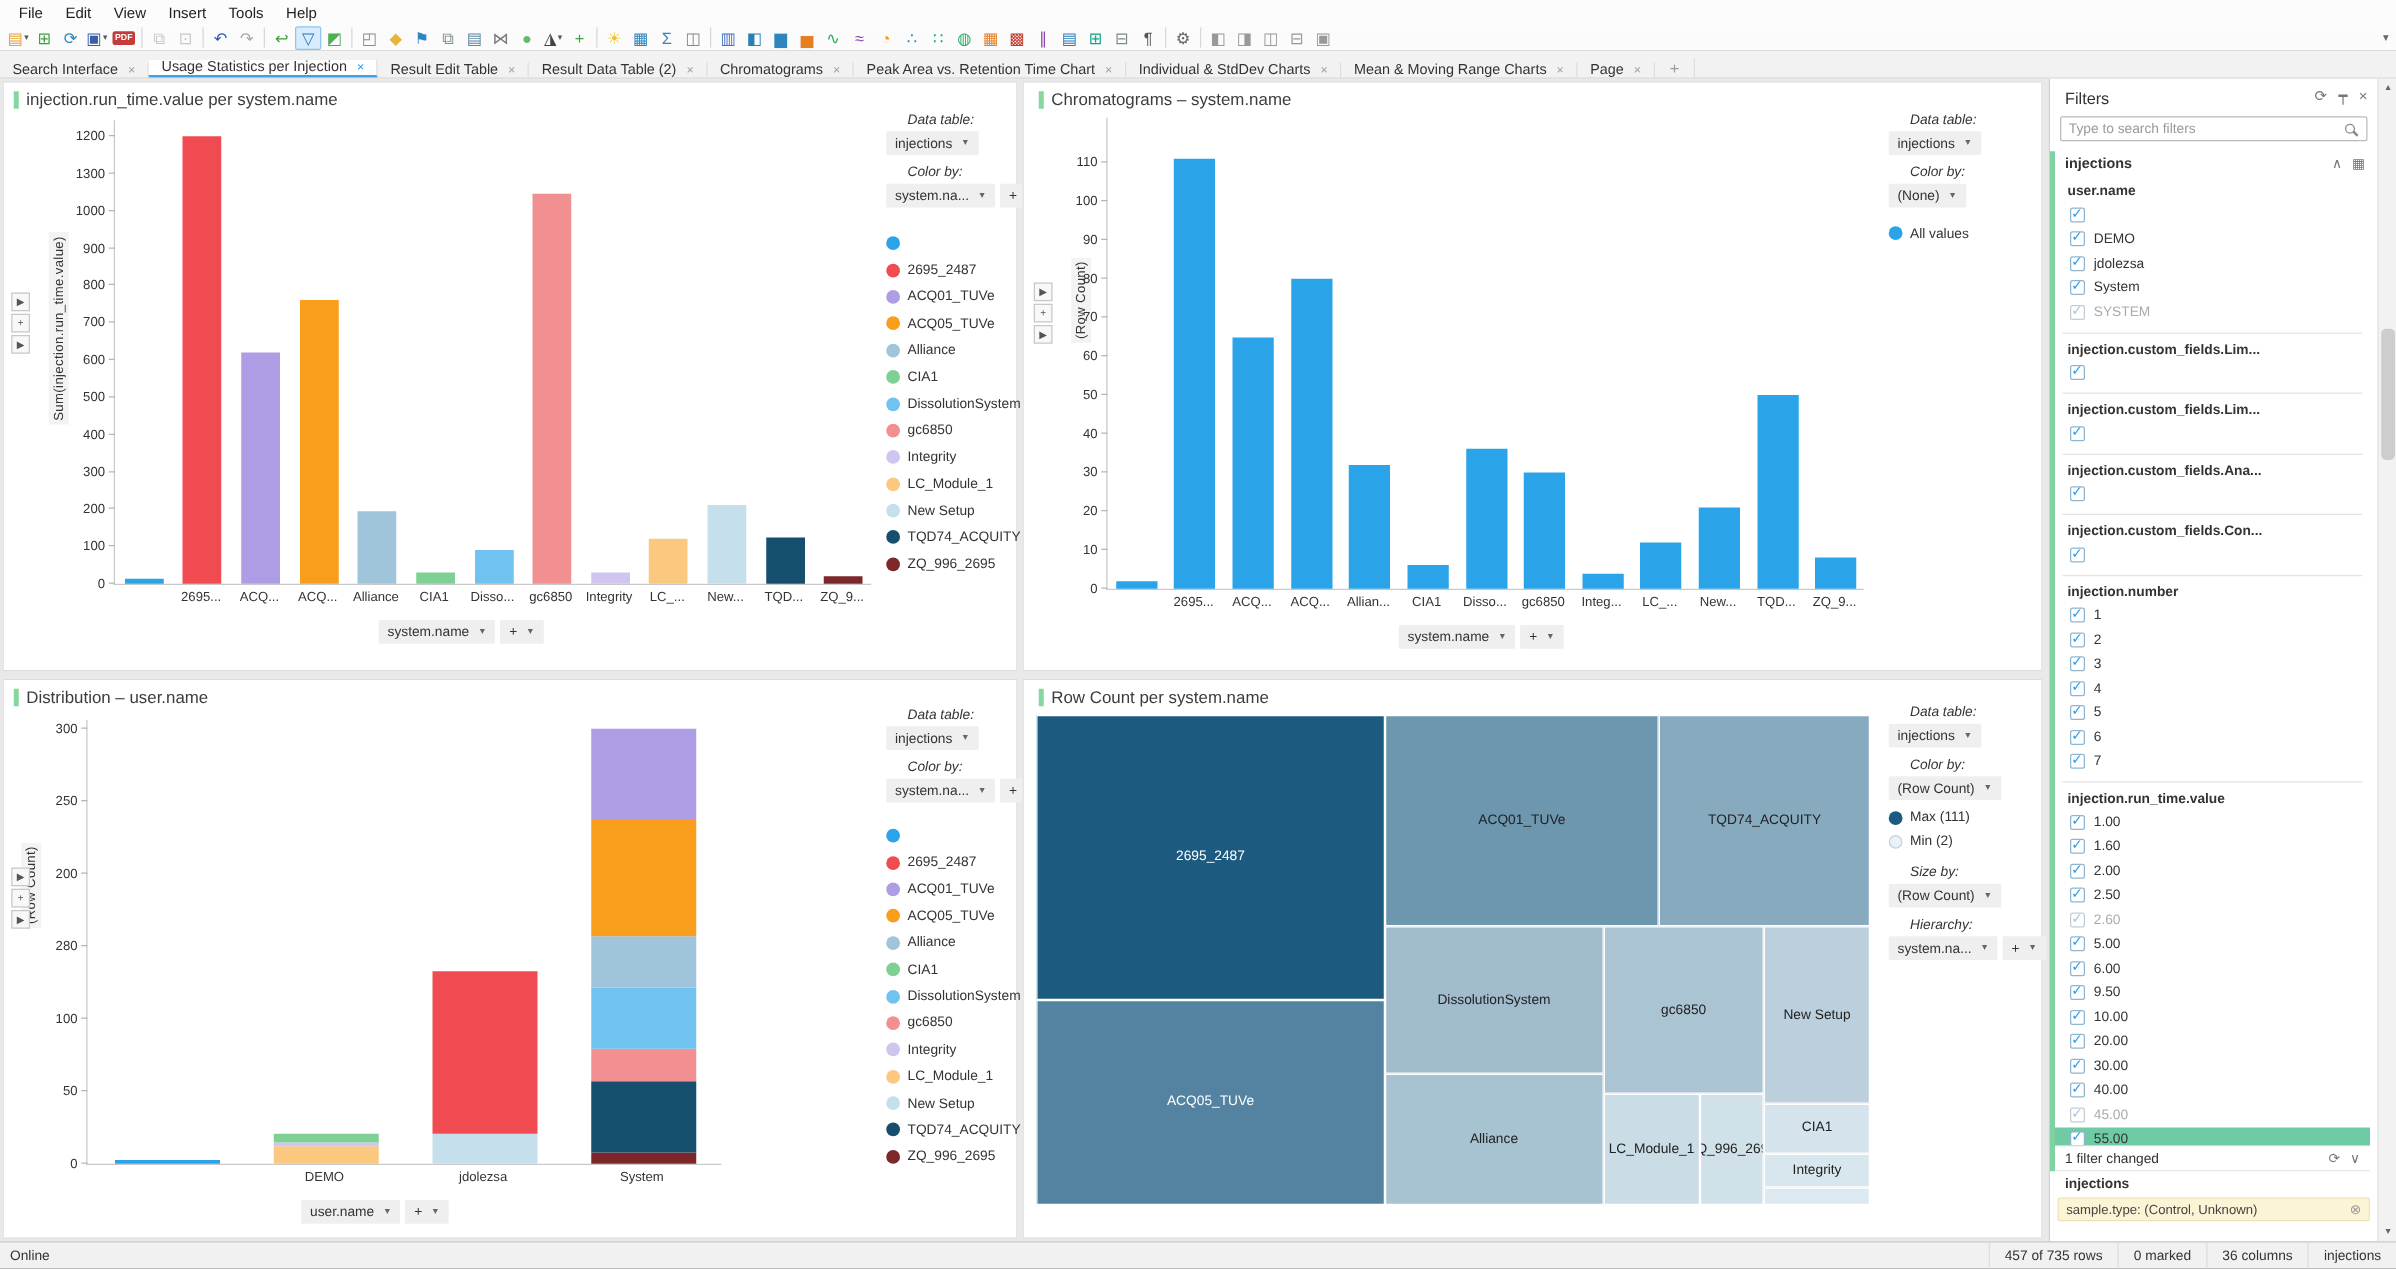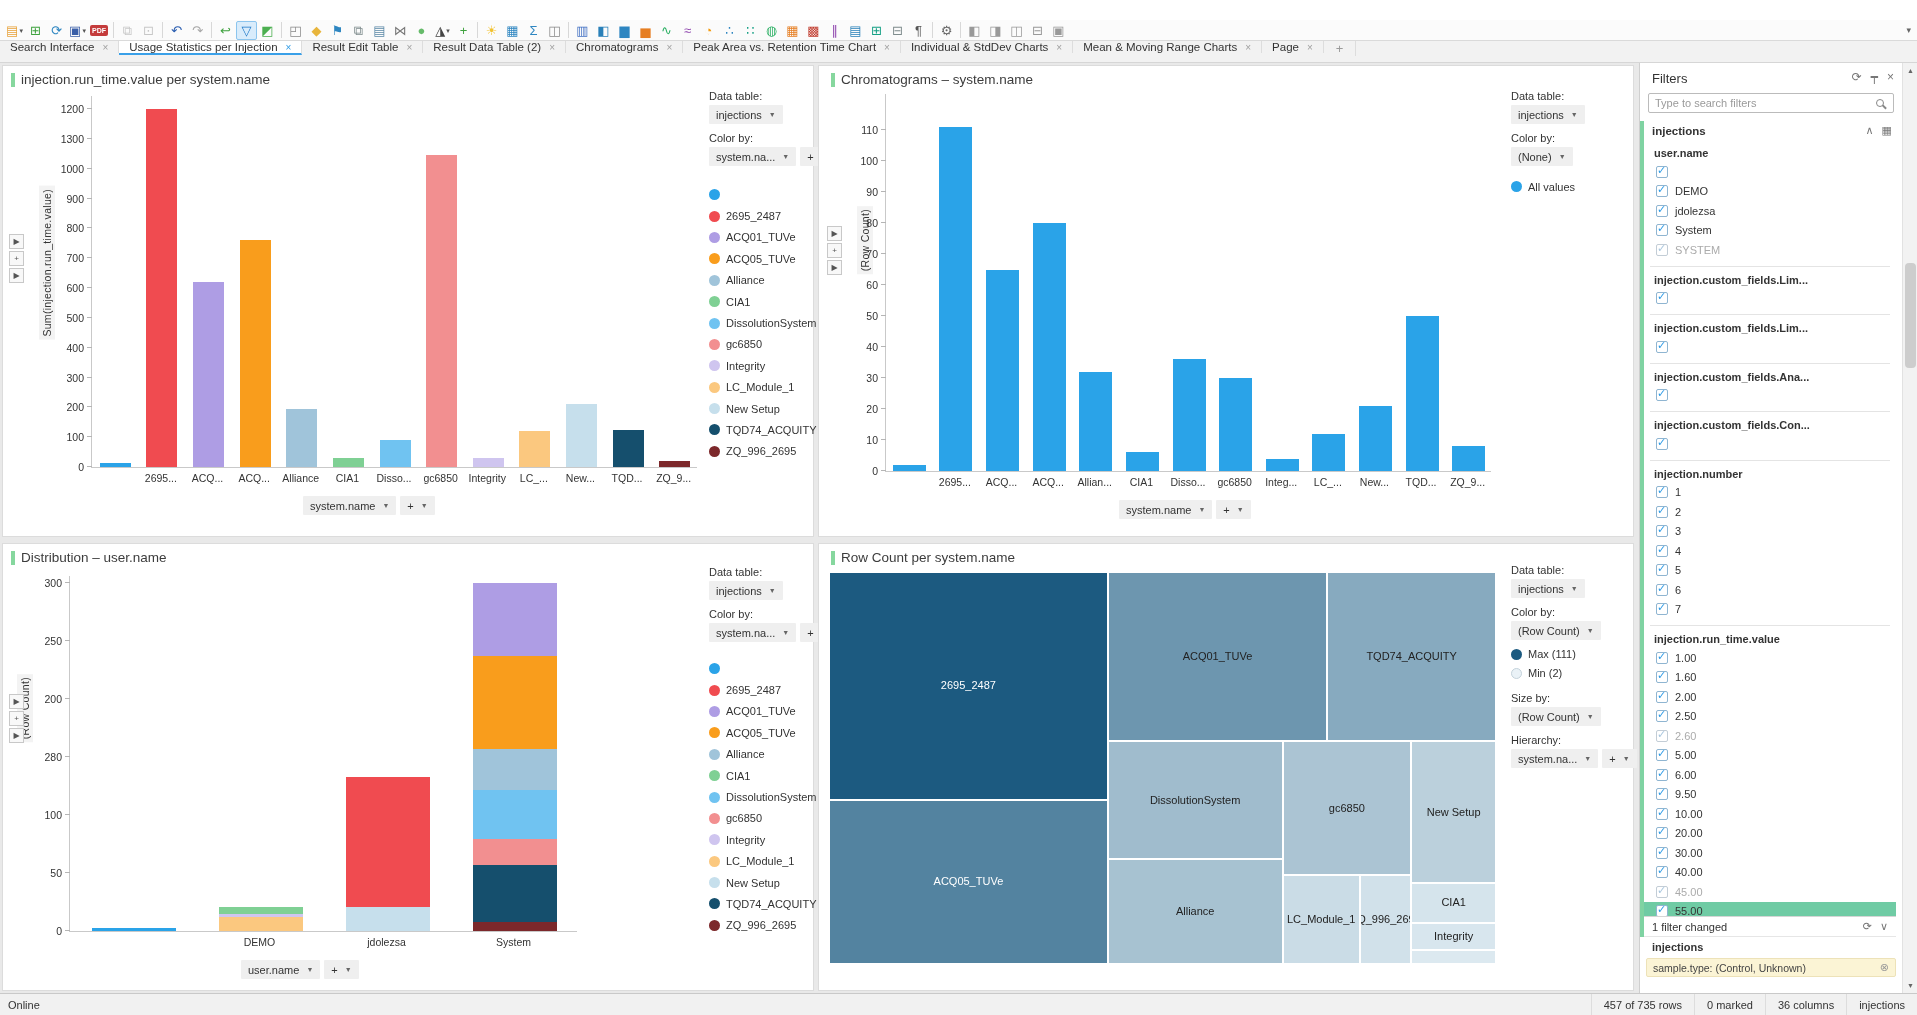--- a/index.html
+++ b/index.html
@@ -12,21 +12,21 @@
   .toolbar{position:absolute;left:0;top:20px;width:100%;height:21px;background:#FBFBFB;border-bottom:1px solid #DADADA;display:flex;align-items:center;padding-left:4px;}
   .tgroup{display:flex;align-items:center;}
   .tsep{width:1px;height:16px;background:#D8D8D8;margin:0 3px;}
   .tbtn{min-width:21px;height:19px;display:flex;align-items:center;justify-content:center;border:1px solid transparent;border-radius:2px;font-size:13px;line-height:1;cursor:default;padding:0 1px;}
   .tbtn.active{background:#D9ECFB;border-color:#8CC5EE;}
   .tbtn.disabled{opacity:.55;}
   .tbtn .arr{font-size:7px;color:#555;margin-left:1px;}
   .tbtn .pdf{background:#C43B3B;color:#fff;font-size:7px;font-weight:bold;padding:2px 2px;border-radius:2px;}
   .toolbar-overflow{margin-left:auto;margin-right:6px;color:#666;font-size:9px;}
   
-  .tabbar{position:absolute;left:0;top:41px;width:100%;height:22px;background:#F2F2F2;border-bottom:1px solid #D6D6D6;display:flex;align-items:flex-start;}
+  .tabbar{position:absolute;left:0;top:41px;width:100%;height:22px;background:#F2F2F2;border-bottom:1px solid #D6D6D6;display:flex;align-items:flex-end;}
   .tab{display:flex;align-items:center;padding:0 10px;font-size:11.5px;color:#333;border-right:1px solid #DDDDDD;position:relative;cursor:default;}
   .tab .x{margin-left:8px;color:#A0A0A0;font-size:10px;}
   .tab.active{background:#fff;border-bottom:2px solid #3AA0E8;}
   .tab.active .x{color:#2E9BE6;}
   .tab.newtab{color:#9a9a9a;font-size:13px;padding:0 12px;}
   
   .content{position:absolute;left:0;top:63px;width:1917px;height:930px;background:#E9E9E9;}
   .panel{position:absolute;background:#fff;border:1px solid #DCDCDC;}
   .p1{left:2px;top:2px;width:812px;height:472px;}
   .p2{left:818px;top:2px;width:816px;height:472px;}
@@ -62,21 +62,21 @@
   .p2 .xdd{left:300px;top:434px;}
   .p3 .xdd{left:238px;top:416px;}
   .dd{display:inline-flex;align-items:center;background:#EFEFEF;height:19px;padding:0 7px;font-size:11px;color:#333;border-radius:1px;}
   .dd .car{margin-left:7px;font-size:7px;color:#666;}
   
   .legcol{position:absolute;font-size:11px;}
   .p1 .legcol{left:704px;top:0;width:104px;height:100%;}
   .p2 .legcol{left:690px;top:0;width:122px;height:100%;}
   .p3 .legcol{left:704px;top:0;width:104px;height:100%;}
   .p4 .legcol{left:690px;top:0;width:122px;height:100%;}
-  .ctl-label{position:absolute;left:2px;color:#333;}
+  .ctl-label{position:absolute;left:19px;color:#333;font-style:italic;}
   .ctl-dd{position:absolute;left:2px;display:flex;gap:4px;}
   .legend{position:absolute;left:2px;}
   .leg-item{display:flex;align-items:center;height:21.4px;}
   .leg-dot{width:11px;height:11px;border-radius:50%;margin-right:6px;flex:none;}
   .leg-txt{white-space:nowrap;font-size:11px;color:#333;}
   .p4 .crow{position:absolute;left:2px;display:flex;align-items:center;}
   
   .treemap{position:absolute;left:10px;top:28px;width:667px;height:392px;}
   .tcell{position:absolute;border:1px solid #FFFFFF;display:flex;align-items:center;justify-content:center;font-size:11px;text-align:center;overflow:hidden;line-height:1.2;}
   
@@ -117,20 +117,28 @@
   .statusbar{position:absolute;left:0;top:993px;width:1917px;height:22px;background:#F1F1F1;border-top:1px solid #C9C9C9;display:flex;align-items:center;font-size:11px;color:#333;}
   .statusbar .online{margin-left:8px;}
   .statusbar .right{margin-left:auto;display:flex;align-items:center;height:100%;}
   .statusbar .sitem{padding:0 12px;height:100%;display:flex;align-items:center;border-left:1px solid #DDDDDD;}
 </style>
 </head>
 <body>
 
 <div class="app">
 
+  <div class="menubar" id="menubar">
+      <div class="menu-item">File</div>
+      <div class="menu-item">Edit</div>
+      <div class="menu-item">View</div>
+      <div class="menu-item">Insert</div>
+      <div class="menu-item">Tools</div>
+      <div class="menu-item">Help</div>
+    </div>
 
   <div class="toolbar" id="toolbar">
       <div class="tgroup">
         <div class="tbtn">
           <span style="color: rgb(232, 163, 60);">▤</span>
           <span class="arr">▾</span>
         </div>
         <div class="tbtn">
           <span style="color: rgb(63, 162, 63);">⊞</span>
         </div>

